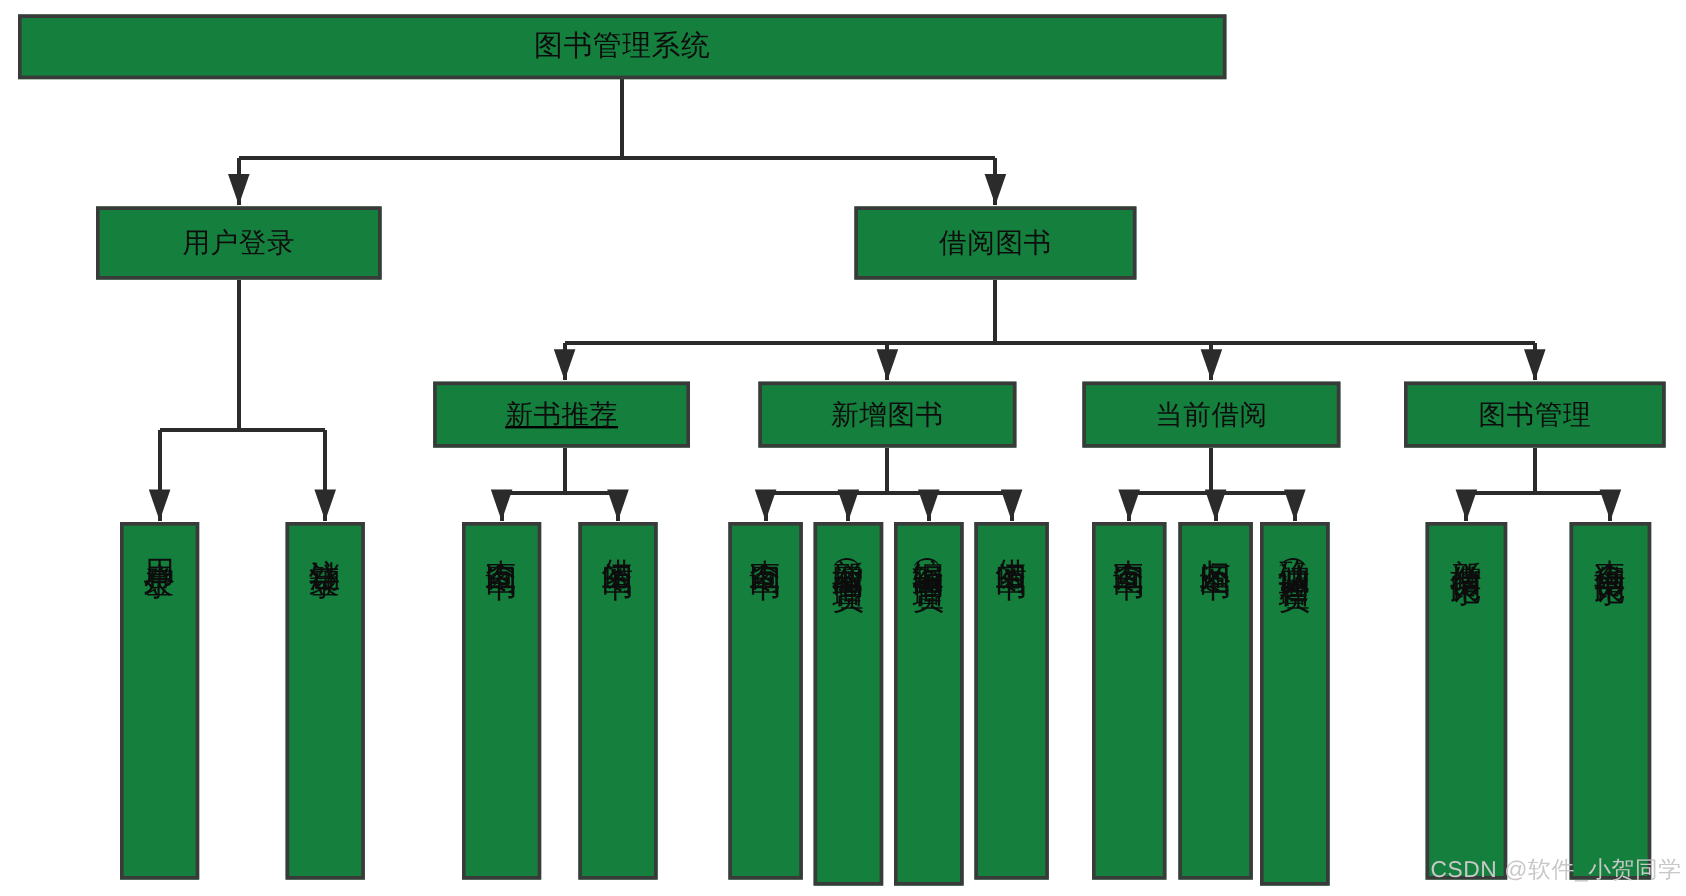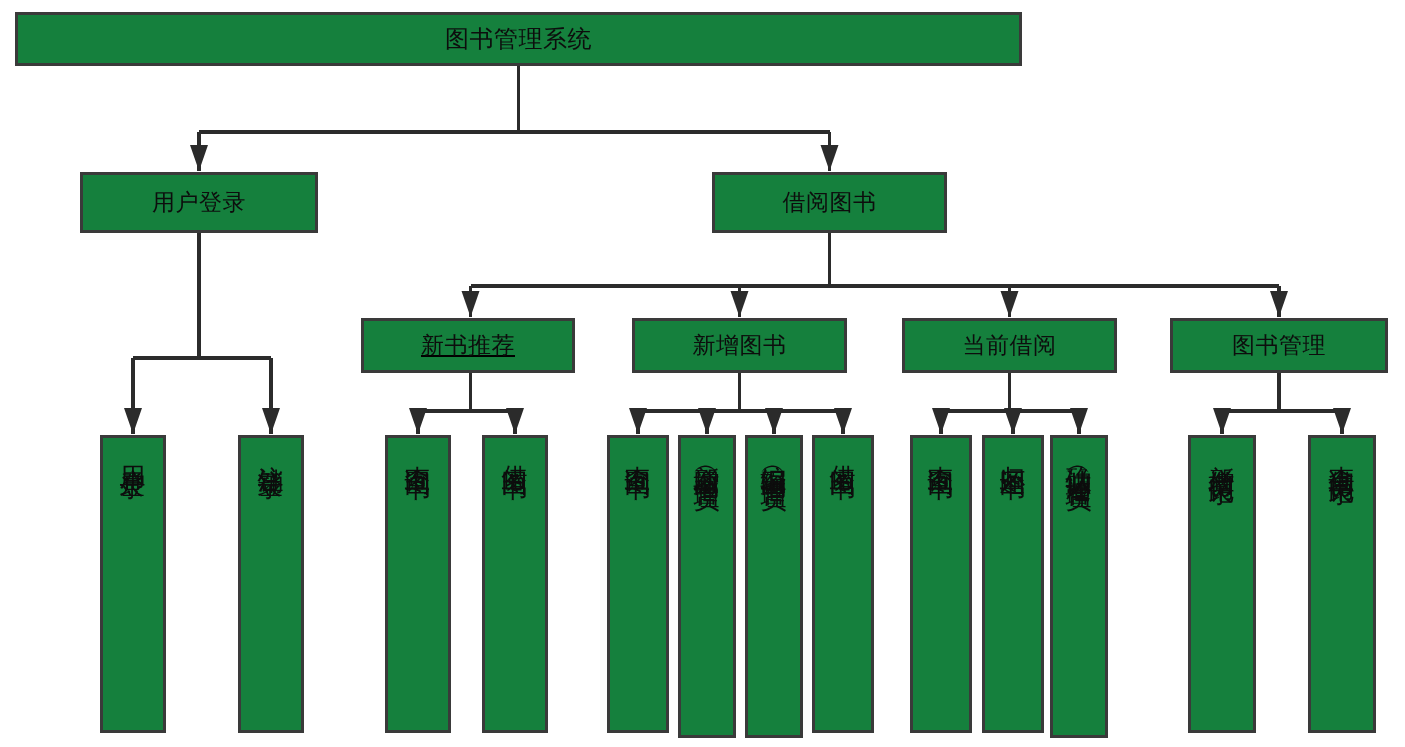--- a/index.html
+++ b/index.html
@@ -184,14 +184,15 @@
         <div class="node-label">确认归还（管理员）</div>
       </div>
       <div class="node node-v" style="left: 1188px; top: 435px; width: 68px; height: 298px;">
         <div class="node-label">新增借阅记录</div>
       </div>
       <div class="node node-v" style="left: 1308px; top: 435px; width: 68px; height: 298px;">
         <div class="node-label">查询借阅记录</div>
       </div>
     </div>
 
+  <div id="watermark" style="left: 1192px; top: 712px;">CSDN @软件_小贺同学</div>
 
 </div>
 
 </body></html>

